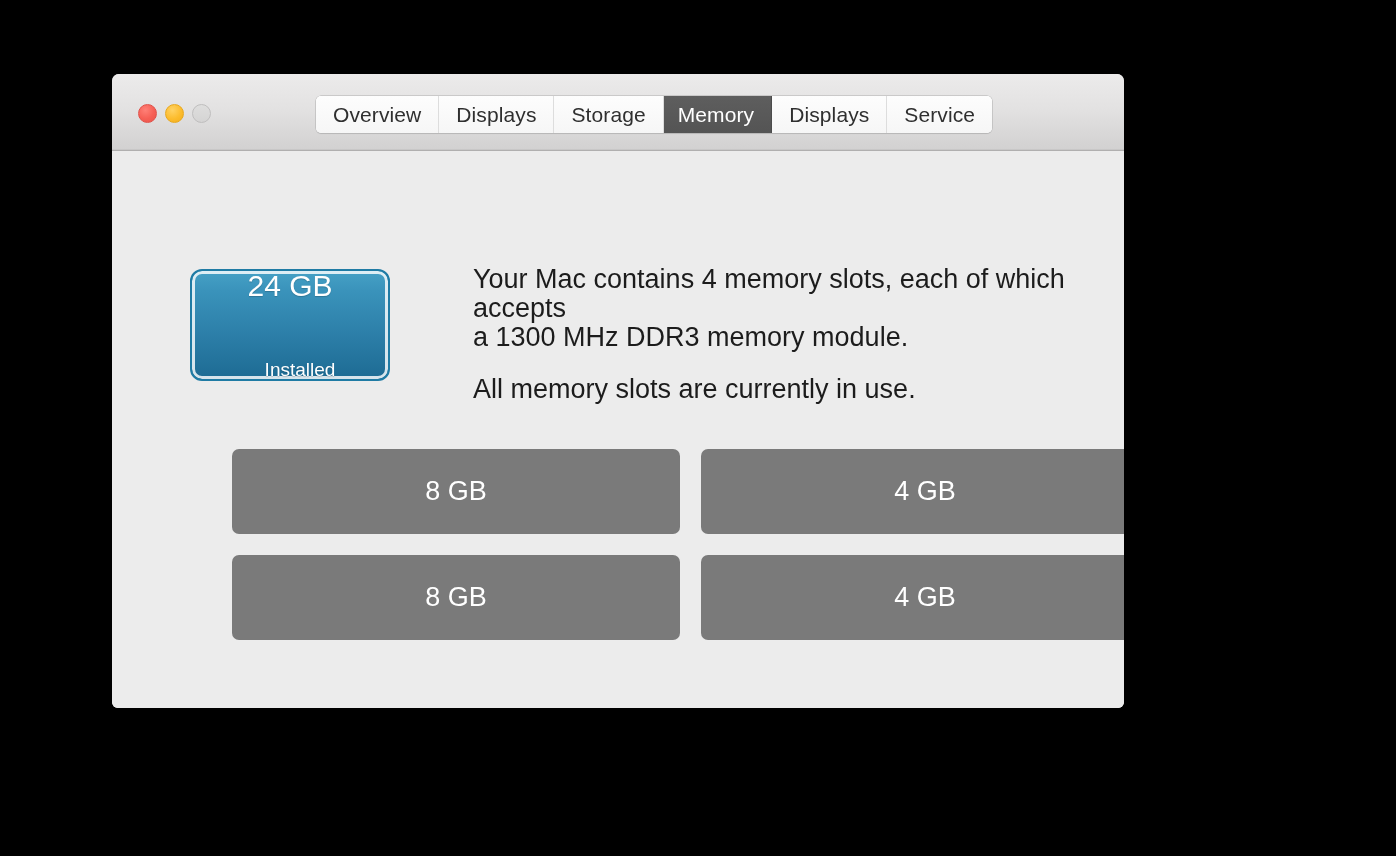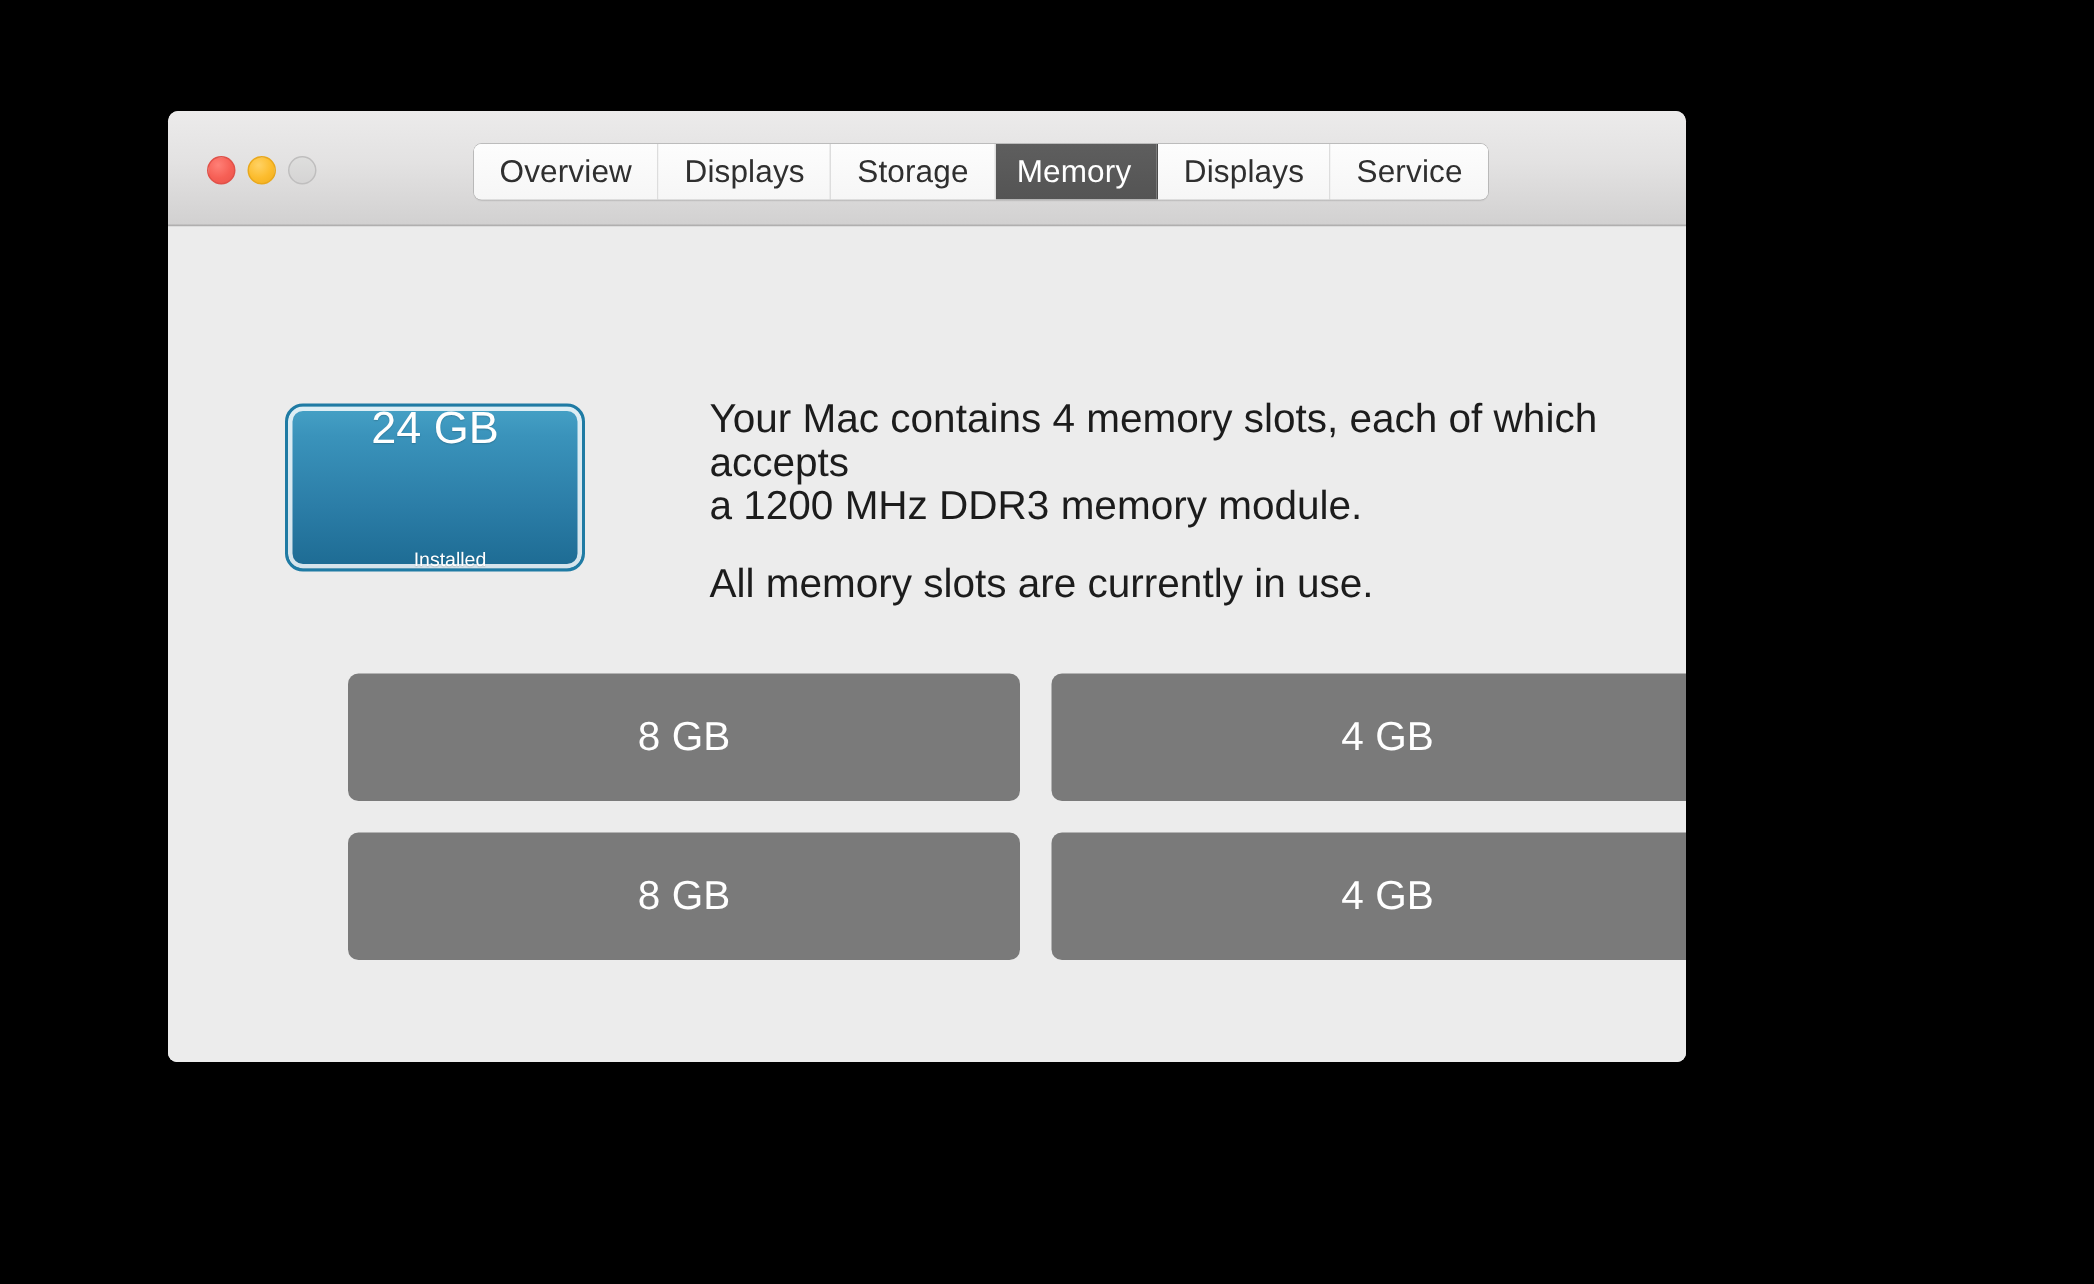--- a/index.html
+++ b/index.html
@@ -124,21 +124,21 @@
     box-shadow: inset 0 0 0 3px rgba(255,255,255,0.82);
     color: #ffffff;
   }
   #memory-badge .badge-size {
     font-size: 30px;
     line-height: 1;
     margin-bottom: 9px;
     text-shadow: 0 1px 1px rgba(0,0,0,0.18);
   }
   #memory-badge .badge-caption {
-    font-size: 13px;
+    font-size: 19px;
     line-height: 1;
     text-shadow: 0 1px 1px rgba(0,0,0,0.18);
     margin-left: 20px;
   }
 
   
   #description {
     position: absolute;
     left: 361px;
     top: 114px;
@@ -199,21 +199,21 @@
 
   <div id="content">
 
     <div id="memory-badge">
       <div class="badge-size">24 GB</div>
       <div class="badge-caption">Installed</div>
     </div>
 
     <div id="description">
       <p>Your Mac contains 4 memory slots, each of which accepts</p>
-      <p>a 1200 MHz DDR3 memory module.</p>
+      <p>a 1300 MHz DDR3 memory module.</p>
       <div class="spacer"></div>
       <p>All memory slots are currently in use.</p>
     </div>
 
     <div id="slot-grid">
       <div class="slot">8 GB</div>
       <div class="slot">4 GB</div>
       <div class="slot">8 GB</div>
       <div class="slot">4 GB</div>
     </div>

